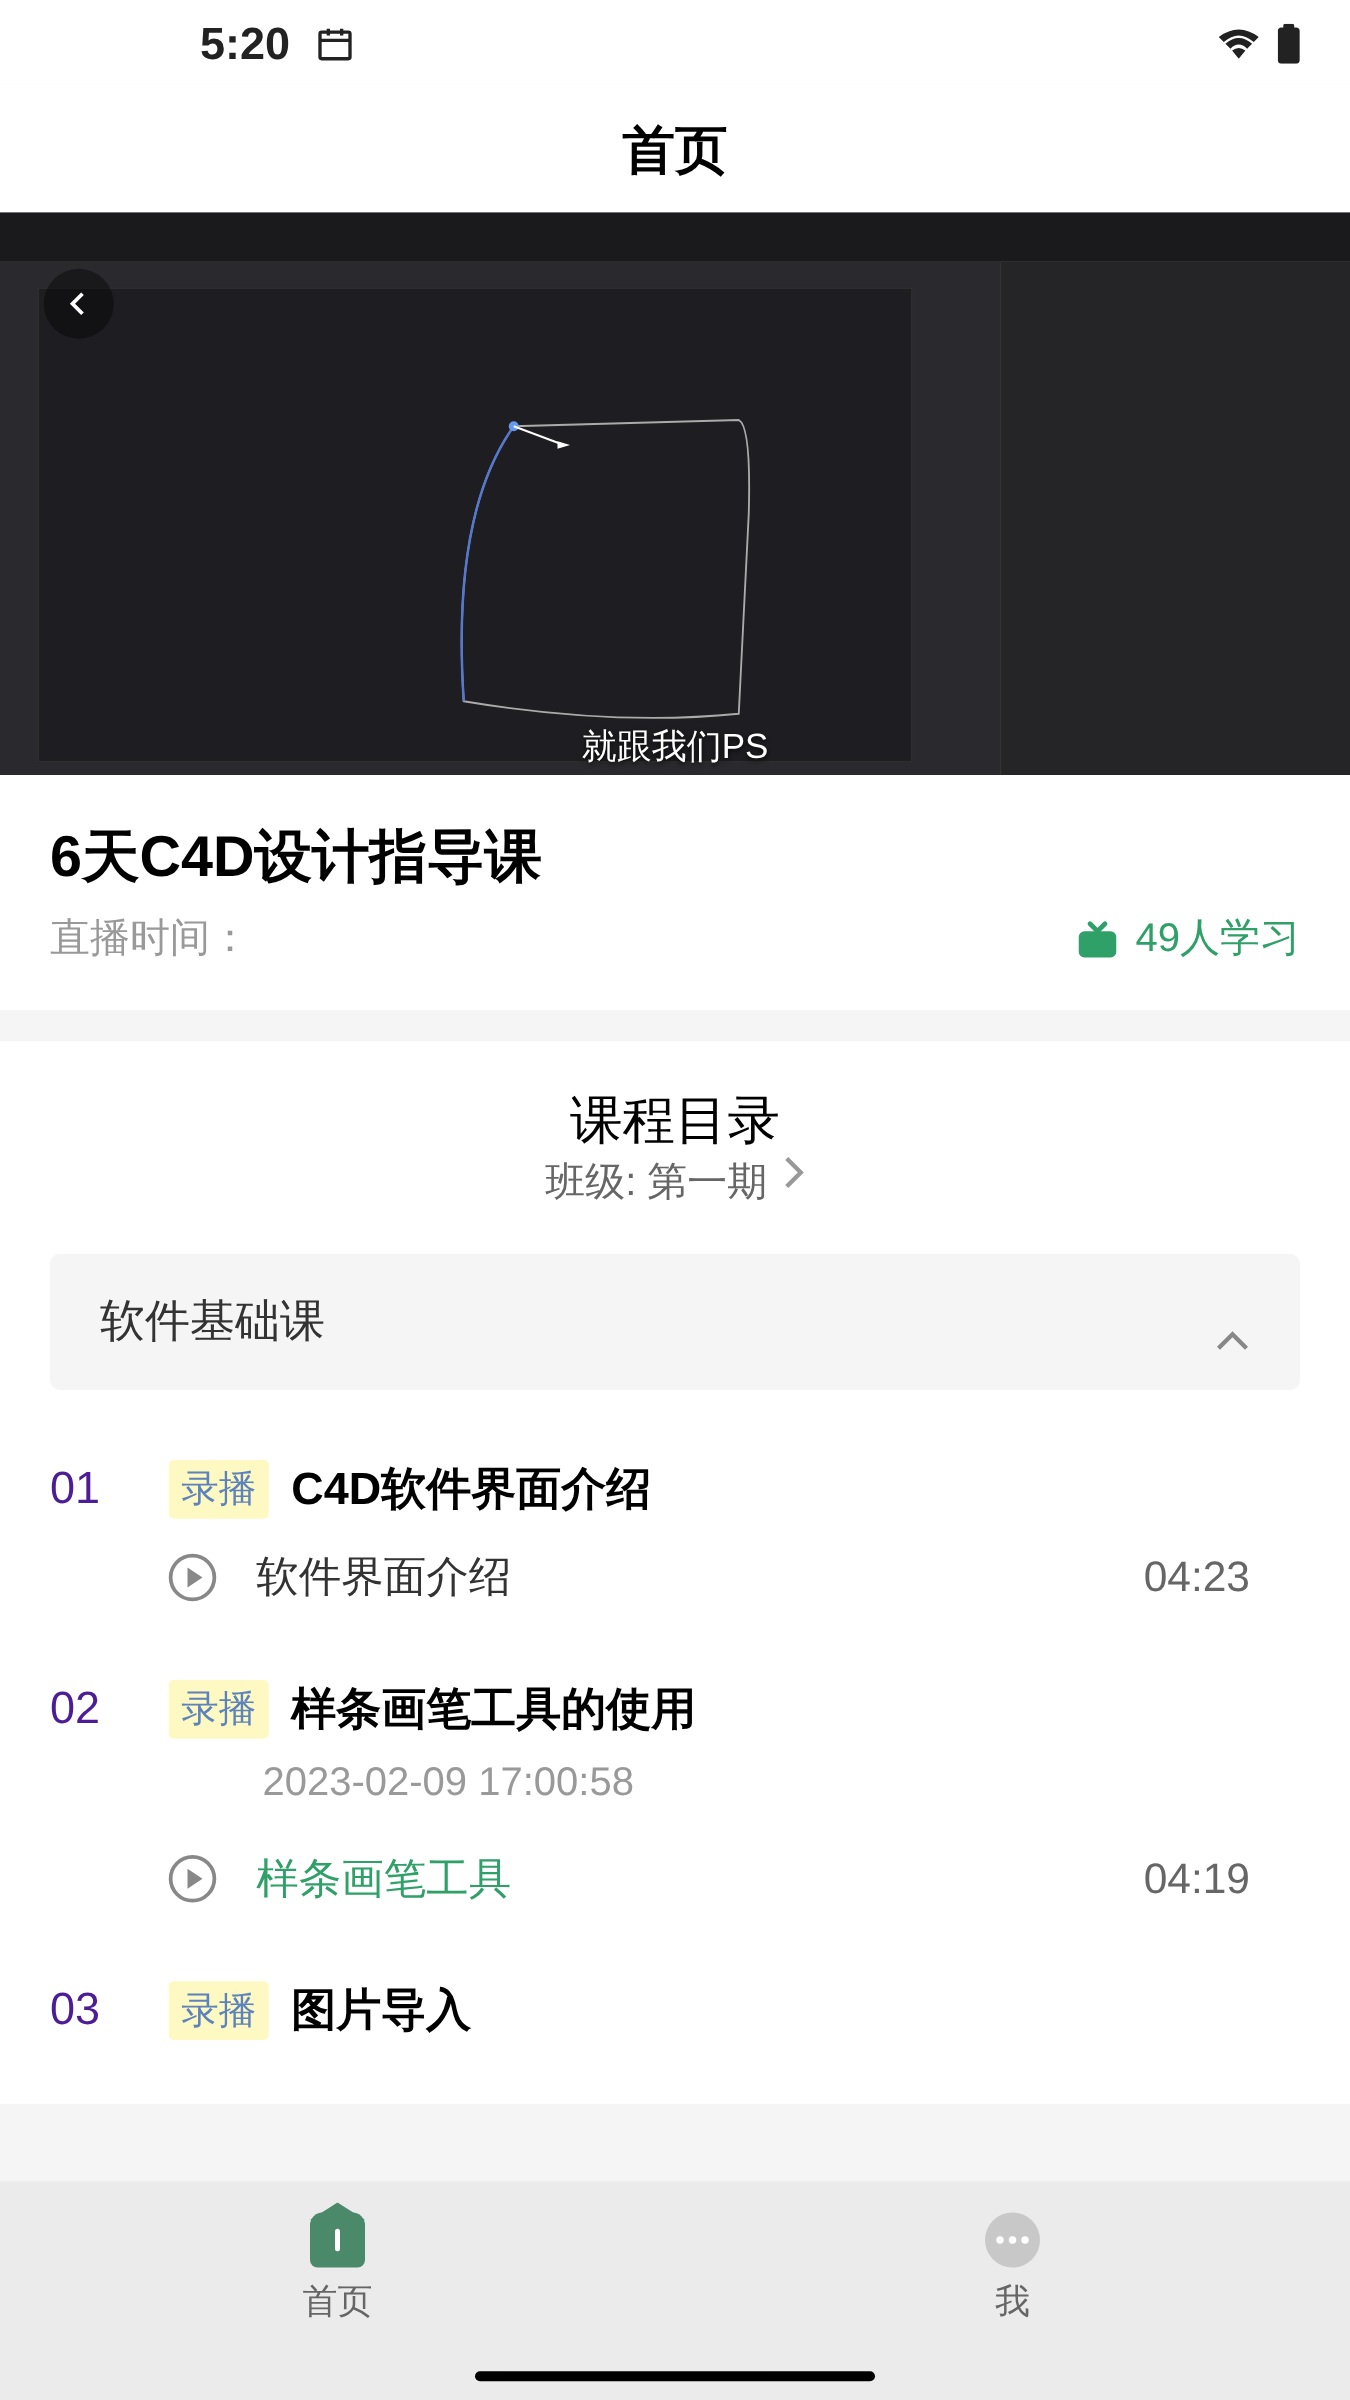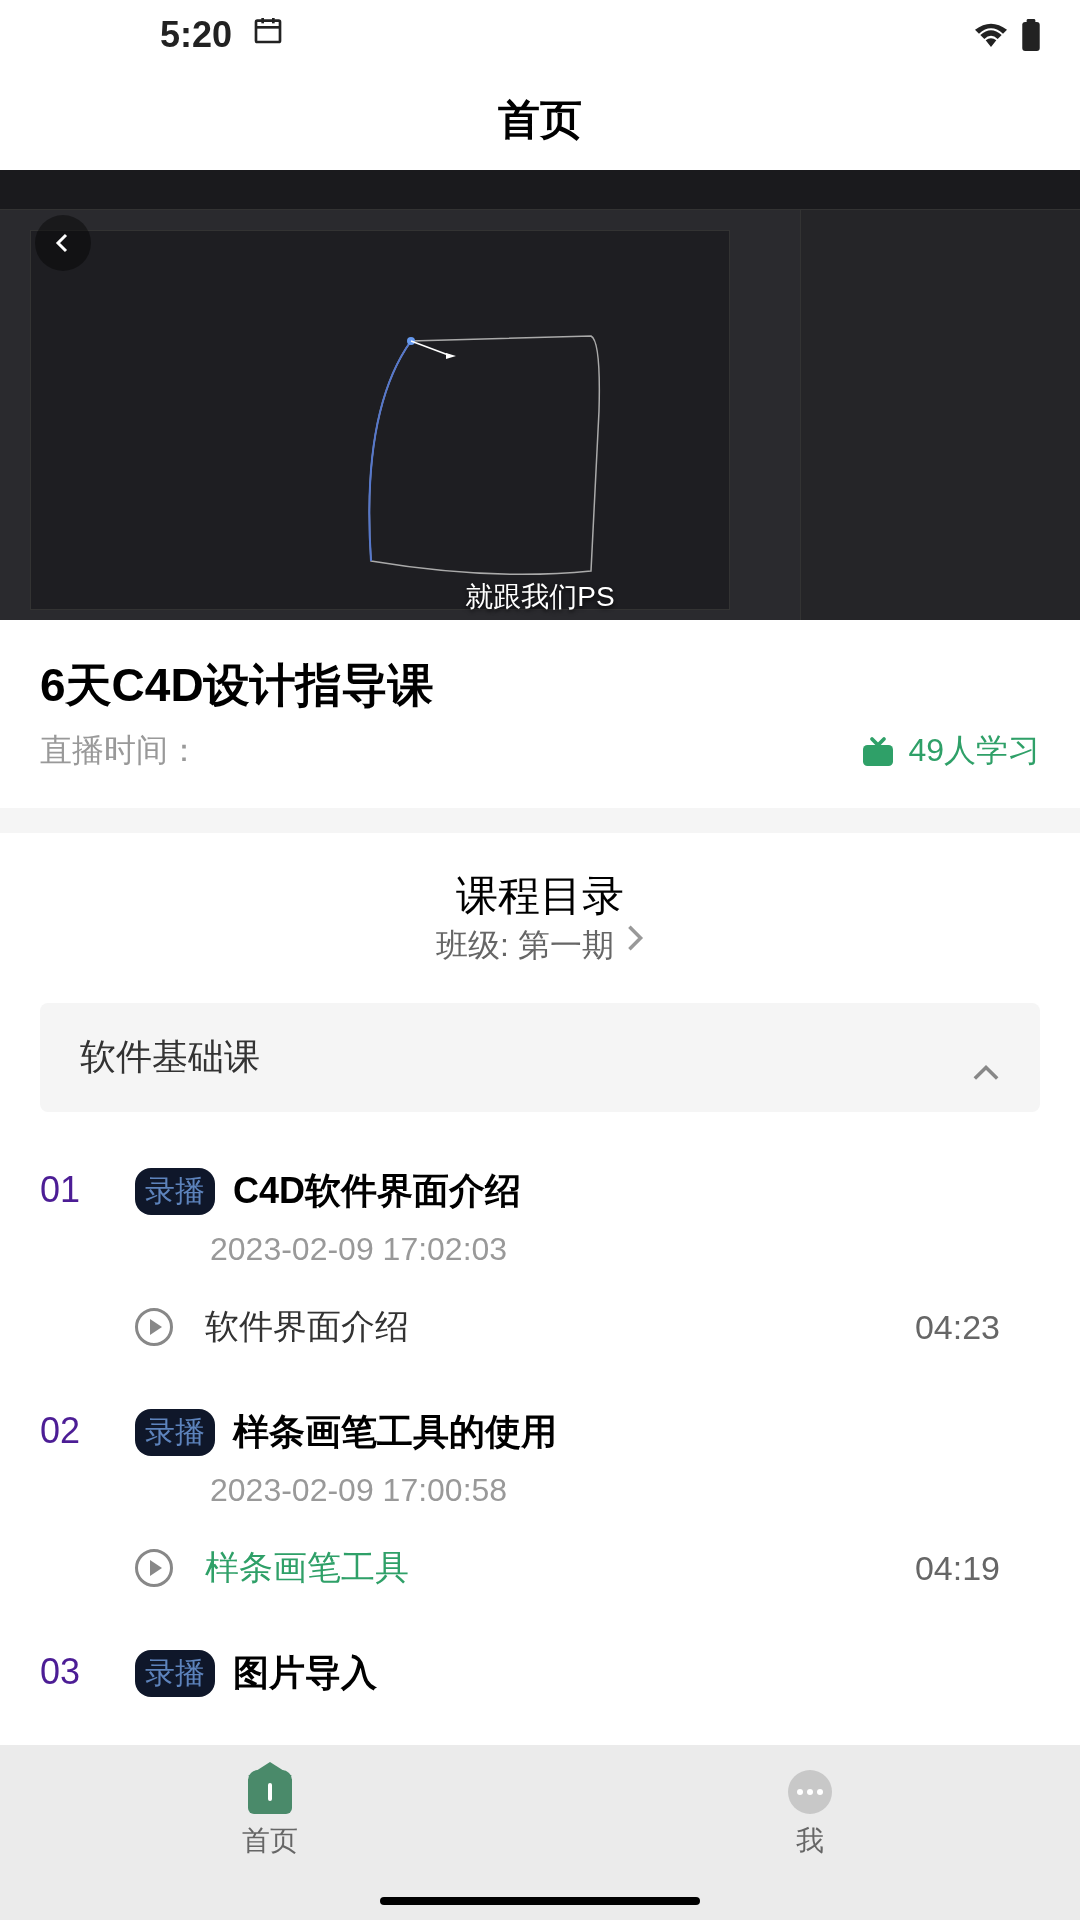--- a/index.html
+++ b/index.html
@@ -18,21 +18,21 @@
     .status-bar {
       height: 70px;
       background: #fff;
       display: flex;
       align-items: center;
       justify-content: space-between;
       padding: 0 40px 0 160px;
     }
     .status-left {
       display: flex;
-      align-items: flex-start;
+      align-items: center;
       gap: 20px;
       font-size: 36px;
       font-weight: 600;
       color: #222;
     }
     .status-right {
       display: flex;
       align-items: center;
       gap: 15px;
     }
@@ -181,25 +181,25 @@
     .lesson-content {
       flex: 1;
     }
     .lesson-title-row {
       display: flex;
       align-items: center;
       gap: 18px;
       margin-bottom: 15px;
     }
     .lesson-badge {
-      background: #0f172a;
+      background: #fef9c3;
       color: #5d83bc;
       font-size: 30px;
       padding: 3px 10px;
-      border-radius: 16px;
+      border-radius: 4px;
     }
     .lesson-name {
       font-size: 36px;
       font-weight: 600;
       color: #000;
     }
     .lesson-date {
       font-size: 32px;
       color: #999;
       margin-left: 75px;
@@ -405,21 +405,20 @@
     </svg>
   </div>
 
   <div class="lesson-item">
     <div class="lesson-num">01</div>
     <div class="lesson-content">
       <div class="lesson-title-row">
         <span class="lesson-badge">录播</span>
         <span class="lesson-name">C4D软件界面介绍</span>
       </div>
-      <div class="lesson-date">2023-02-09 17:02:03</div>
       <div class="lesson-sub">
         <div class="lesson-sub-left">
           <div class="play-icon">
             <div class="play-triangle"></div>
           </div>
           <span class="sub-name">软件界面介绍</span>
         </div>
         <span class="sub-duration">04:23</span>
       </div>
     </div>

